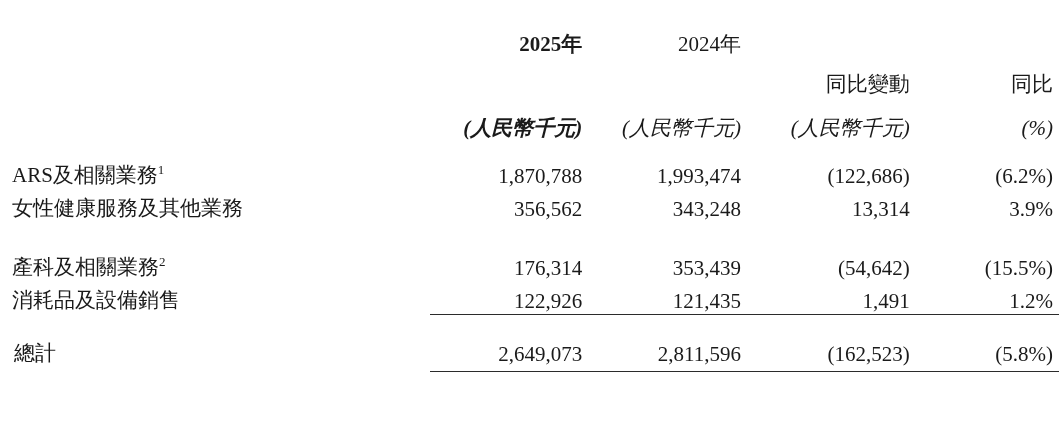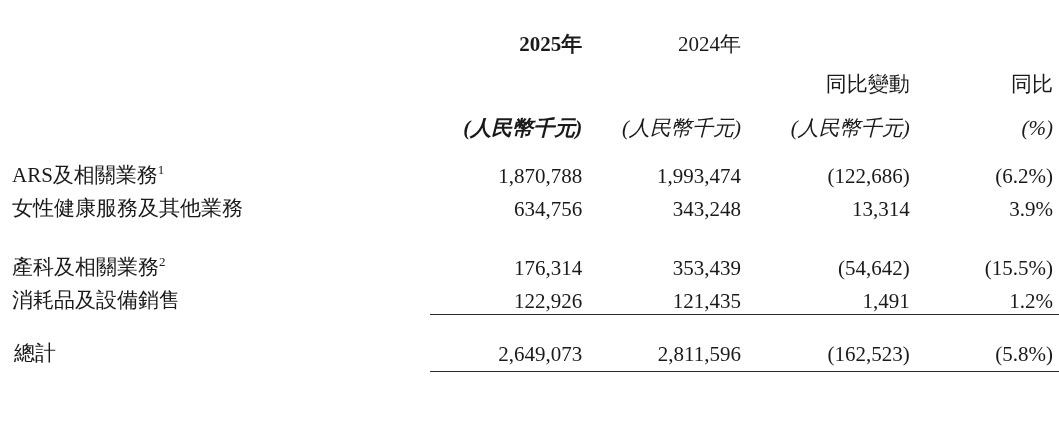--- a/index.html
+++ b/index.html
@@ -131,21 +131,21 @@
       <tr class="data">
         <td class="label-cell"><span>ARS及相關業務</span><sup>1</sup></td>
         <td class="num bold">1,870,788</td>
         <td class="num">1,993,474</td>
         <td class="num">(122,686)</td>
         <td class="num">(6.2%)</td>
       </tr>
 
       <tr class="data">
         <td class="label-cell"><span>女性健康服務及其他業務</span><sup></sup></td>
-        <td class="num bold">634,756</td>
+        <td class="num bold">356,562</td>
         <td class="num">343,248</td>
         <td class="num">13,314</td>
         <td class="num">3.9%</td>
       </tr>
 
       <tr class="gap">
         <td colspan="5"></td>
       </tr>
 
       <tr class="data">

